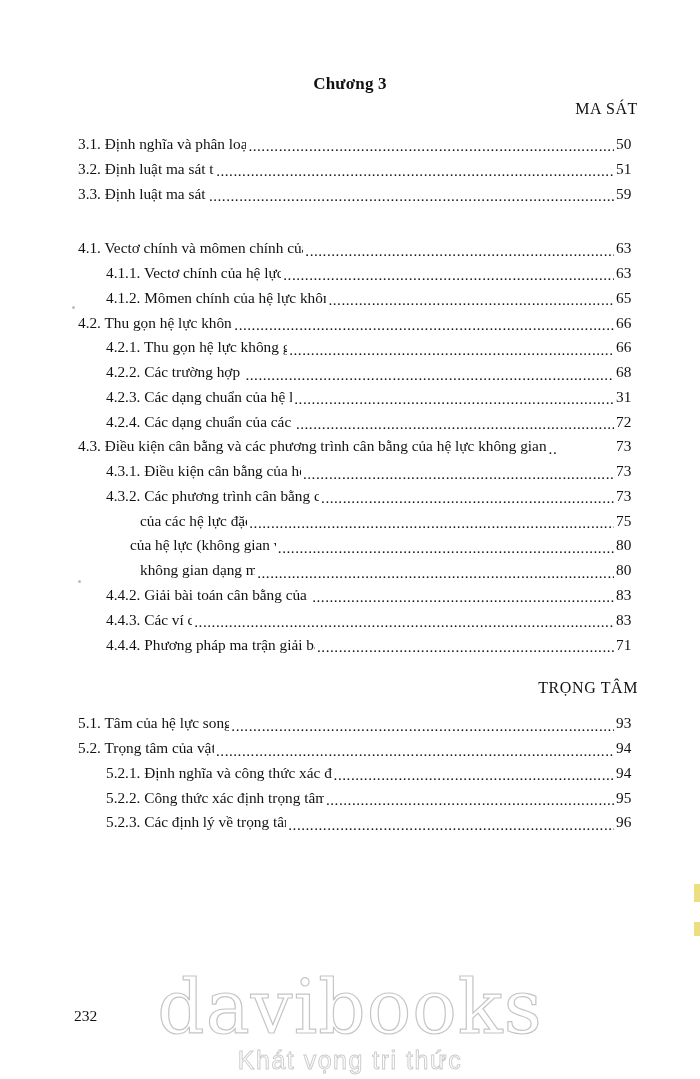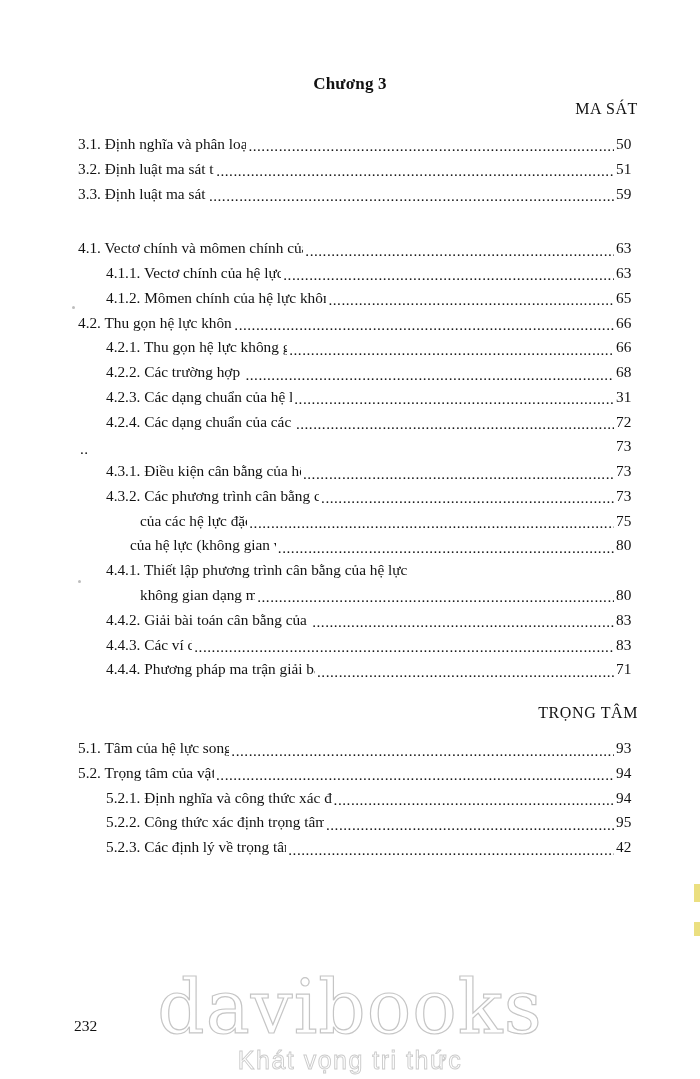--- a/index.html
+++ b/index.html
@@ -77,21 +77,21 @@
   .cont { padding-left: 78px; }
   .cont2 { padding-left: 68px; }
 
   .no-dots .dots { visibility: hidden; }
   .gap-md { height: 22px; }
   .gap-lg { height: 30px; }
 
   .folio {
     position: absolute;
     left: 74px;
-    bottom: 44px;
+    bottom: 54px;
     font-size: 15.5px;
   }
 
   
   .watermark {
     position: absolute;
     left: 0;
     right: 0;
     bottom: 6px;
     text-align: center;
@@ -200,20 +200,21 @@
         <span class="dots">.............................................................................................................</span>
         <span class="page-num">31</span>
       </li>
       <li class="toc-row lvl2">
         <span class="label">4.2.4. Các dạng chuẩn của các hệ lực đặc biệt</span>
         <span class="dots">.............................................................................................................</span>
         <span class="page-num">72</span>
       </li>
 
       <li class="toc-row lvl1">
+        <span class="label">4.3. Điều kiện cân bằng và các phương trình cân bằng của hệ lực không gian</span>
         <span class="dots">..</span>
         <span class="page-num">73</span>
       </li>
       <li class="toc-row lvl2">
         <span class="label">4.3.1. Điều kiện cân bằng của hệ lực không gian</span>
         <span class="dots">.............................................................................................................</span>
         <span class="page-num">73</span>
       </li>
       <li class="toc-row lvl2">
         <span class="label">4.3.2. Các phương trình cân bằng của hệ lực không gian</span>
@@ -225,25 +226,20 @@
         <span class="dots">.............................................................................................................</span>
         <span class="page-num">75</span>
       </li>
 
       <li class="toc-row cont2">
         <span class="label">của hệ lực (không gian và phẳng)</span>
         <span class="dots">.............................................................................................................</span>
         <span class="page-num">80</span>
       </li>
 
-      <li class="toc-row lvl2 no-dots">
-        <span class="label">4.4.1. Thiết lập phương trình cân bằng của hệ lực</span>
-        <span class="dots">....</span>
-        <span class="page-num"></span>
-      </li>
       <li class="toc-row cont">
         <span class="label">không gian dạng ma trận</span>
         <span class="dots">.............................................................................................................</span>
         <span class="page-num">80</span>
       </li>
 
       <li class="toc-row lvl2">
         <span class="label">4.4.2. Giải bài toán cân bằng của hệ lực không gian:</span>
         <span class="dots">.............................................................................................................</span>
         <span class="page-num">83</span>
@@ -282,21 +278,21 @@
         <span class="page-num">94</span>
       </li>
       <li class="toc-row lvl2">
         <span class="label">5.2.2. Công thức xác định trọng tâm của các vật đồng chất</span>
         <span class="dots">.............................................................................................................</span>
         <span class="page-num">95</span>
       </li>
       <li class="toc-row lvl2">
         <span class="label">5.2.3. Các định lý về trọng tâm của vật rắn</span>
         <span class="dots">.............................................................................................................</span>
-        <span class="page-num">42</span>
+        <span class="page-num">96</span>
       </li>
     </ul>
   </div>
 
   <div class="folio">232</div>
 
   <div class="watermark">
     <div class="wm-main">davibooks</div>
     <div class="wm-sub">Khát vọng tri thức</div>
   </div>

